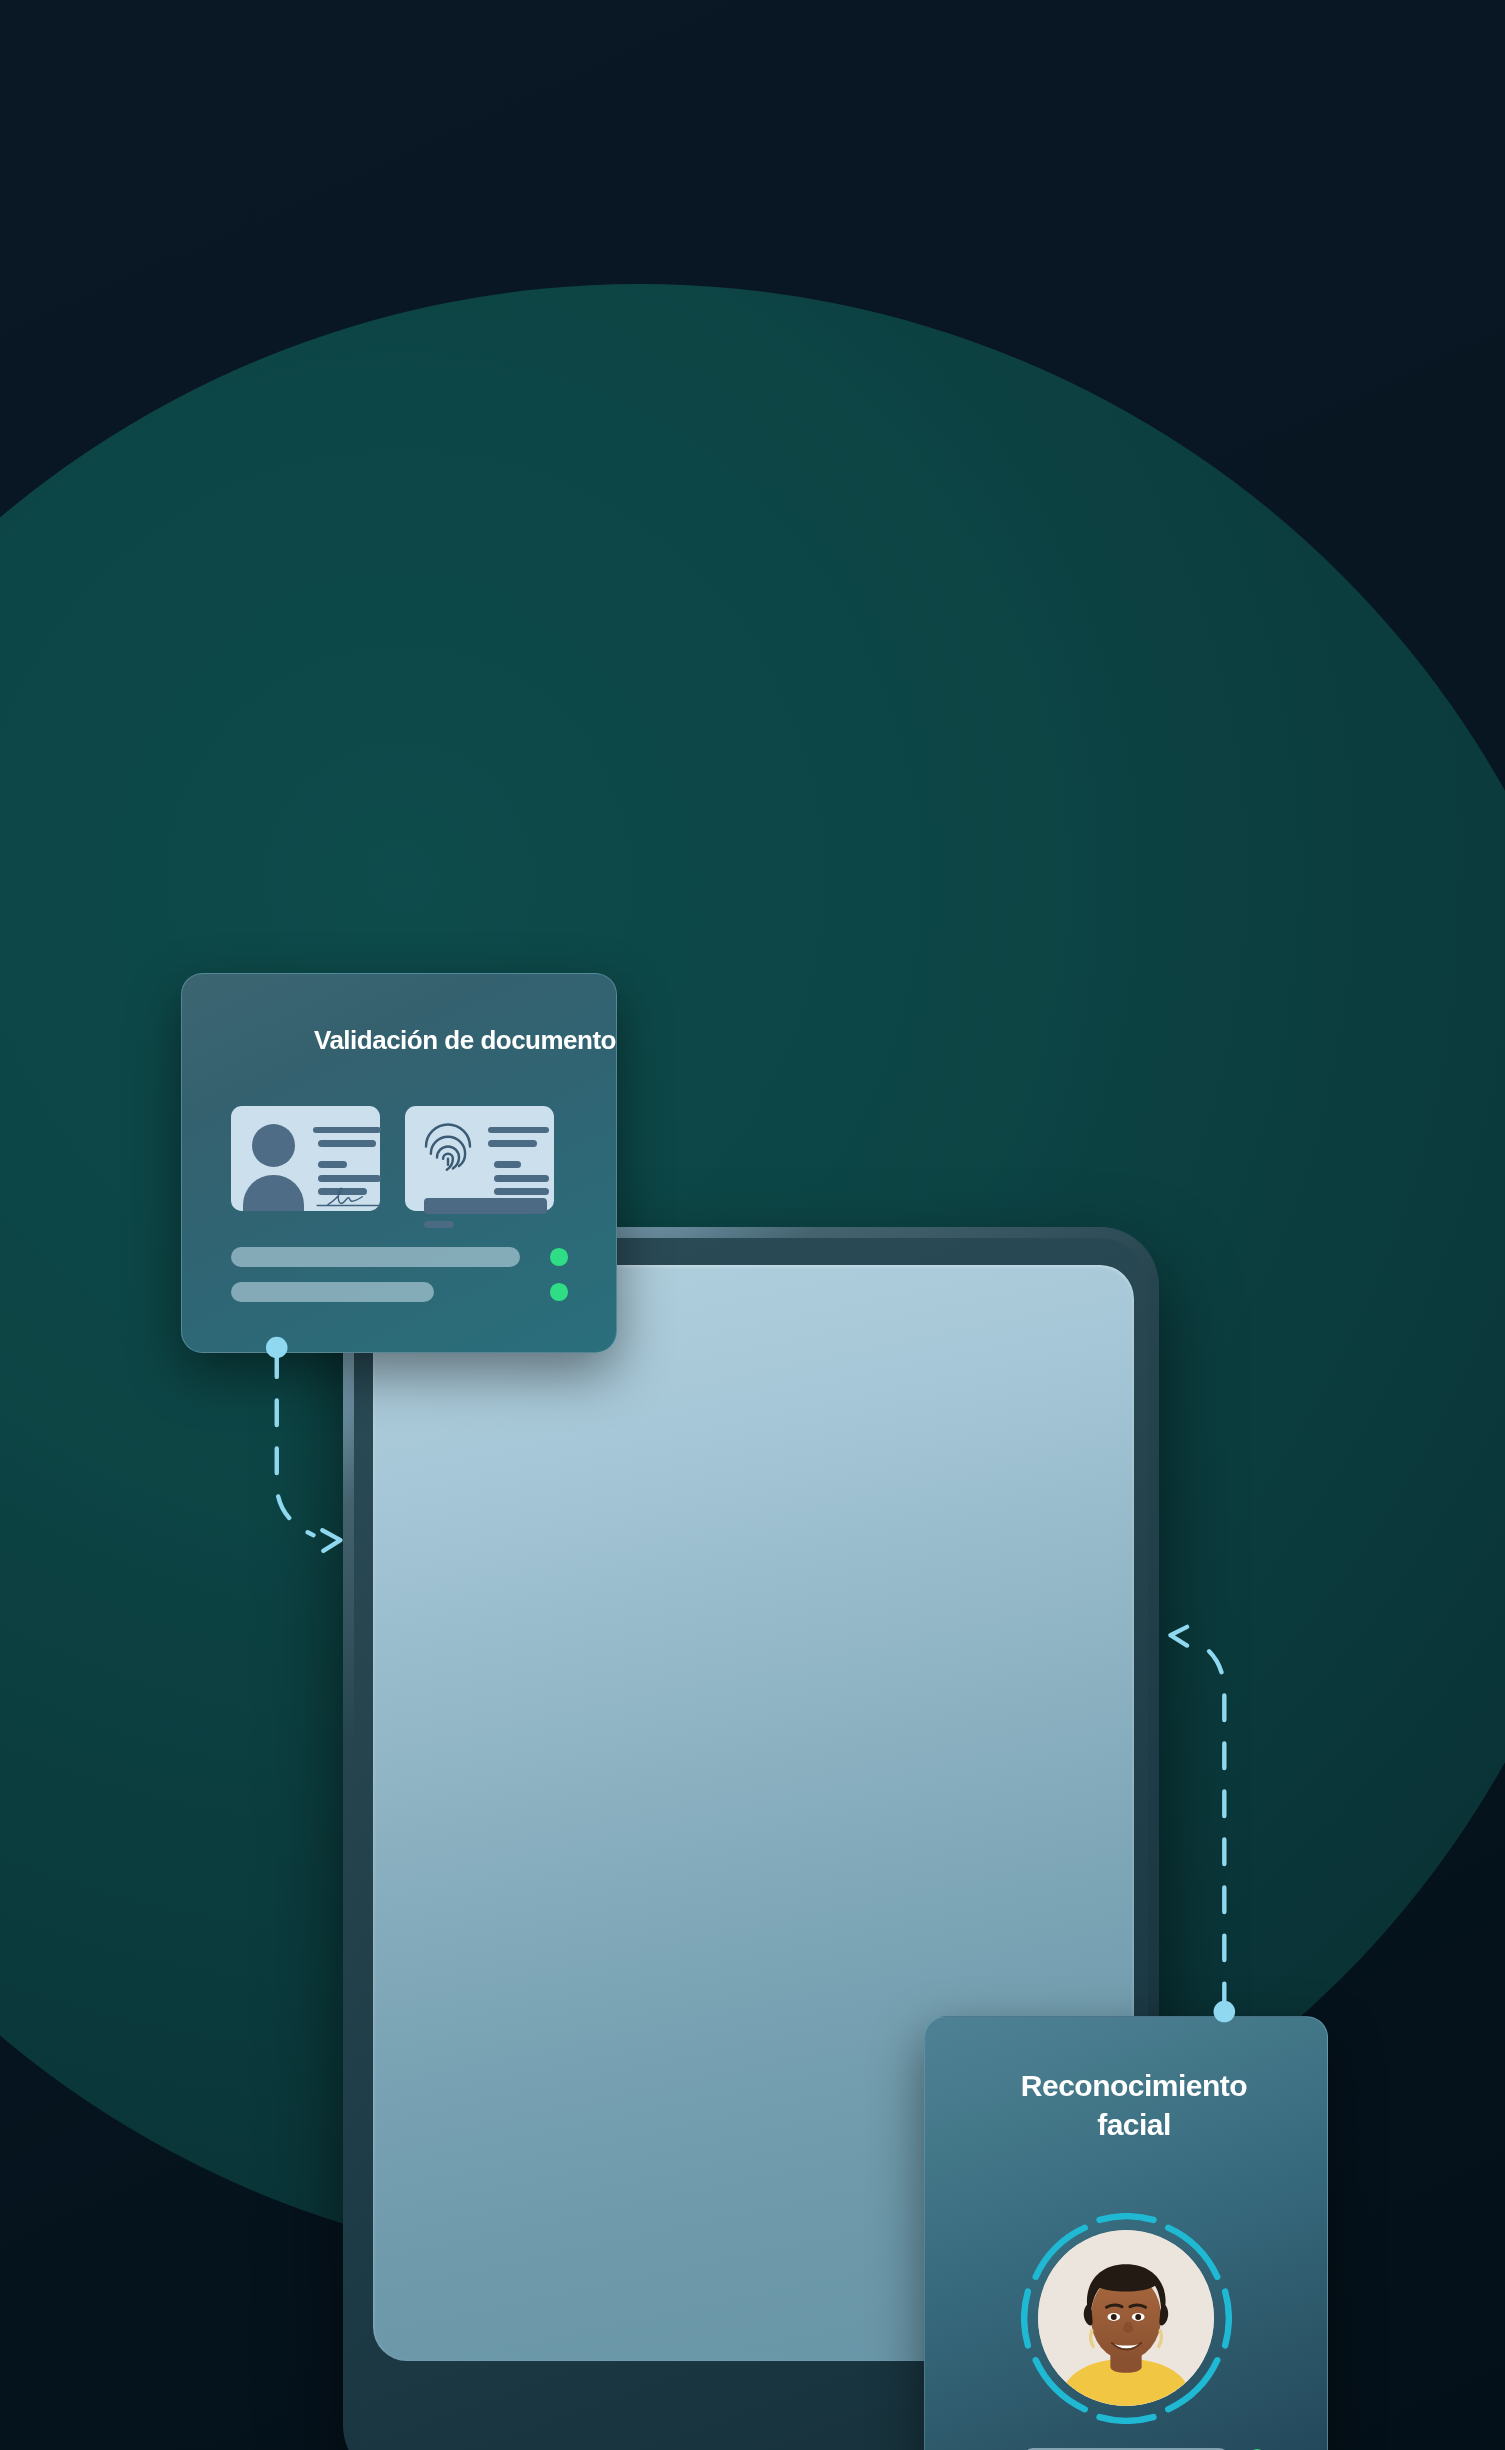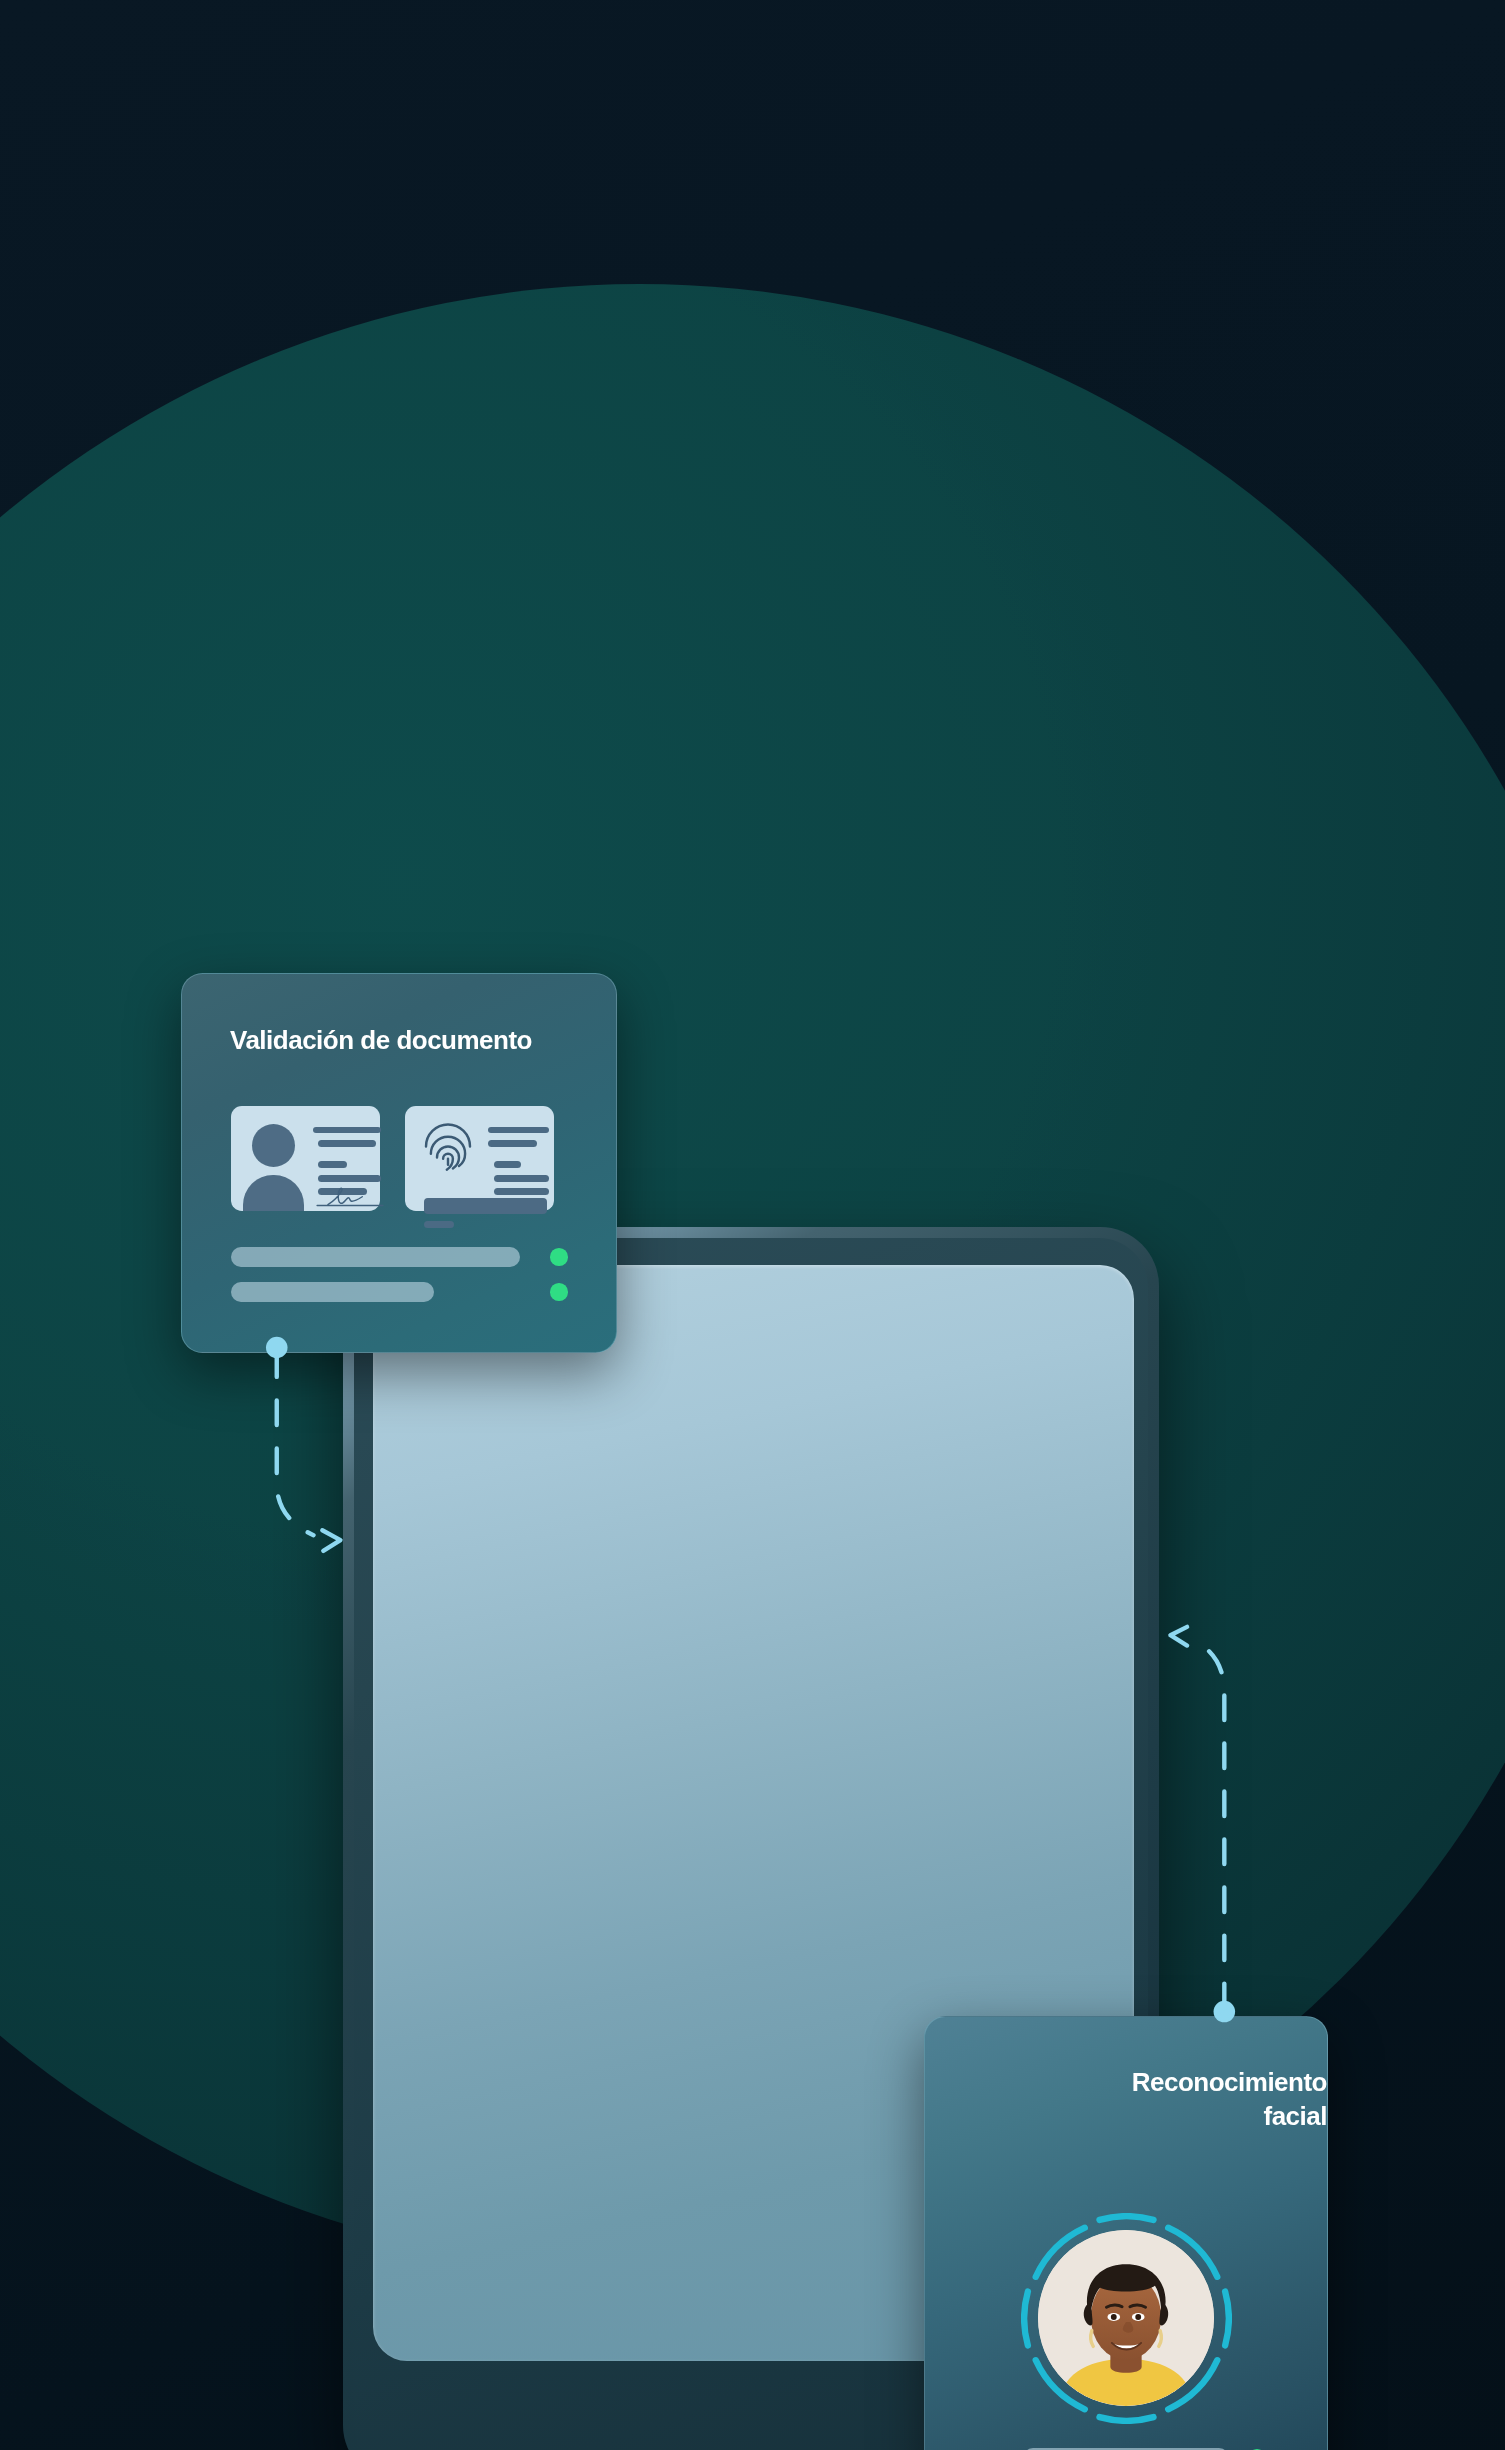--- a/index.html
+++ b/index.html
@@ -34,34 +34,34 @@
   #phone-screen:after{content:"";position:absolute;inset:0;border-radius:34px;
                       box-shadow:inset 0 1.5px 3.9px rgba(255,255,255,.35);}
   .chat{position:absolute;inset:0;padding:0;}
 
   
   .ocard{position:absolute;border-radius:21.6px;
          border:1px solid rgba(150,200,215,.35);
          box-shadow:0 19.6px 54px rgba(0,0,0,.45);}
   #card-validacion{left:181px;top:973px;width:434px;height:378px;
         background:linear-gradient(155deg,#3c6571 0%,#35616f 25%,#2f6574 55%,#2c6b78 80%,#2a6e7c 100%);}
-  #card-validacion .ctitle{position:absolute;left:0;right:0;top:51px;text-align:left;
-        color:#fff;font-size:26px;font-weight:bold;letter-spacing:-0.5px;margin-left:48px;}
+  #card-validacion .ctitle{position:absolute;left:0;right:0;top:51px;text-align:right;
+        color:#fff;font-size:26px;font-weight:bold;letter-spacing:-0.5px;}
   .idcard{position:absolute;background:#cbe0ec;border-radius:10.8px;}
   .cbar{position:absolute;background:#4b6a84;border-radius:3.9px;height:6.9px;}
   .avatar-head{position:absolute;left:20.6px;top:17.6px;width:43px;height:43px;border-radius:50%;background:#4e6c85;}
   .avatar-body{position:absolute;left:11.8px;top:69px;width:61px;height:36px;border-radius:30px 30px 0 0;background:#4e6c85;}
 
   .skel{position:absolute;border-radius:10.8px;background:rgba(186,212,225,.62);height:19.6px;}
   .dot-green{position:absolute;width:17.6px;height:17.6px;border-radius:50%;background:#2fdd84;}
 
   #card-facial{left:924px;top:2016px;width:402px;height:524px;
         background:linear-gradient(160deg,#4f8195 0%,#437889 20%,#36687b 45%,#2b5567 70%,#22485a 88%,#1d4052 100%);}
-  #card-facial .ctitle{position:absolute;left:16px;right:0;top:49px;text-align:right;
-        color:#fff;font-size:26px;font-weight:bold;line-height:1.3;letter-spacing:-0.5px;}
+  #card-facial .ctitle{position:absolute;left:16px;right:0;top:49px;text-align:center;
+        color:#fff;font-size:30px;font-weight:bold;line-height:1.3;letter-spacing:-0.5px;}
   #face-ring{position:absolute;left:96px;top:196px;width:211px;height:211px;}
   #face-oval{position:absolute;left:17px;top:17px;width:176px;height:176px;border-radius:50%;
              background:#ece5dd;overflow:hidden;}
 
   
   svg.conn{position:absolute;overflow:visible;pointer-events:none;}
 </style>
 </head>
 <body>
 

